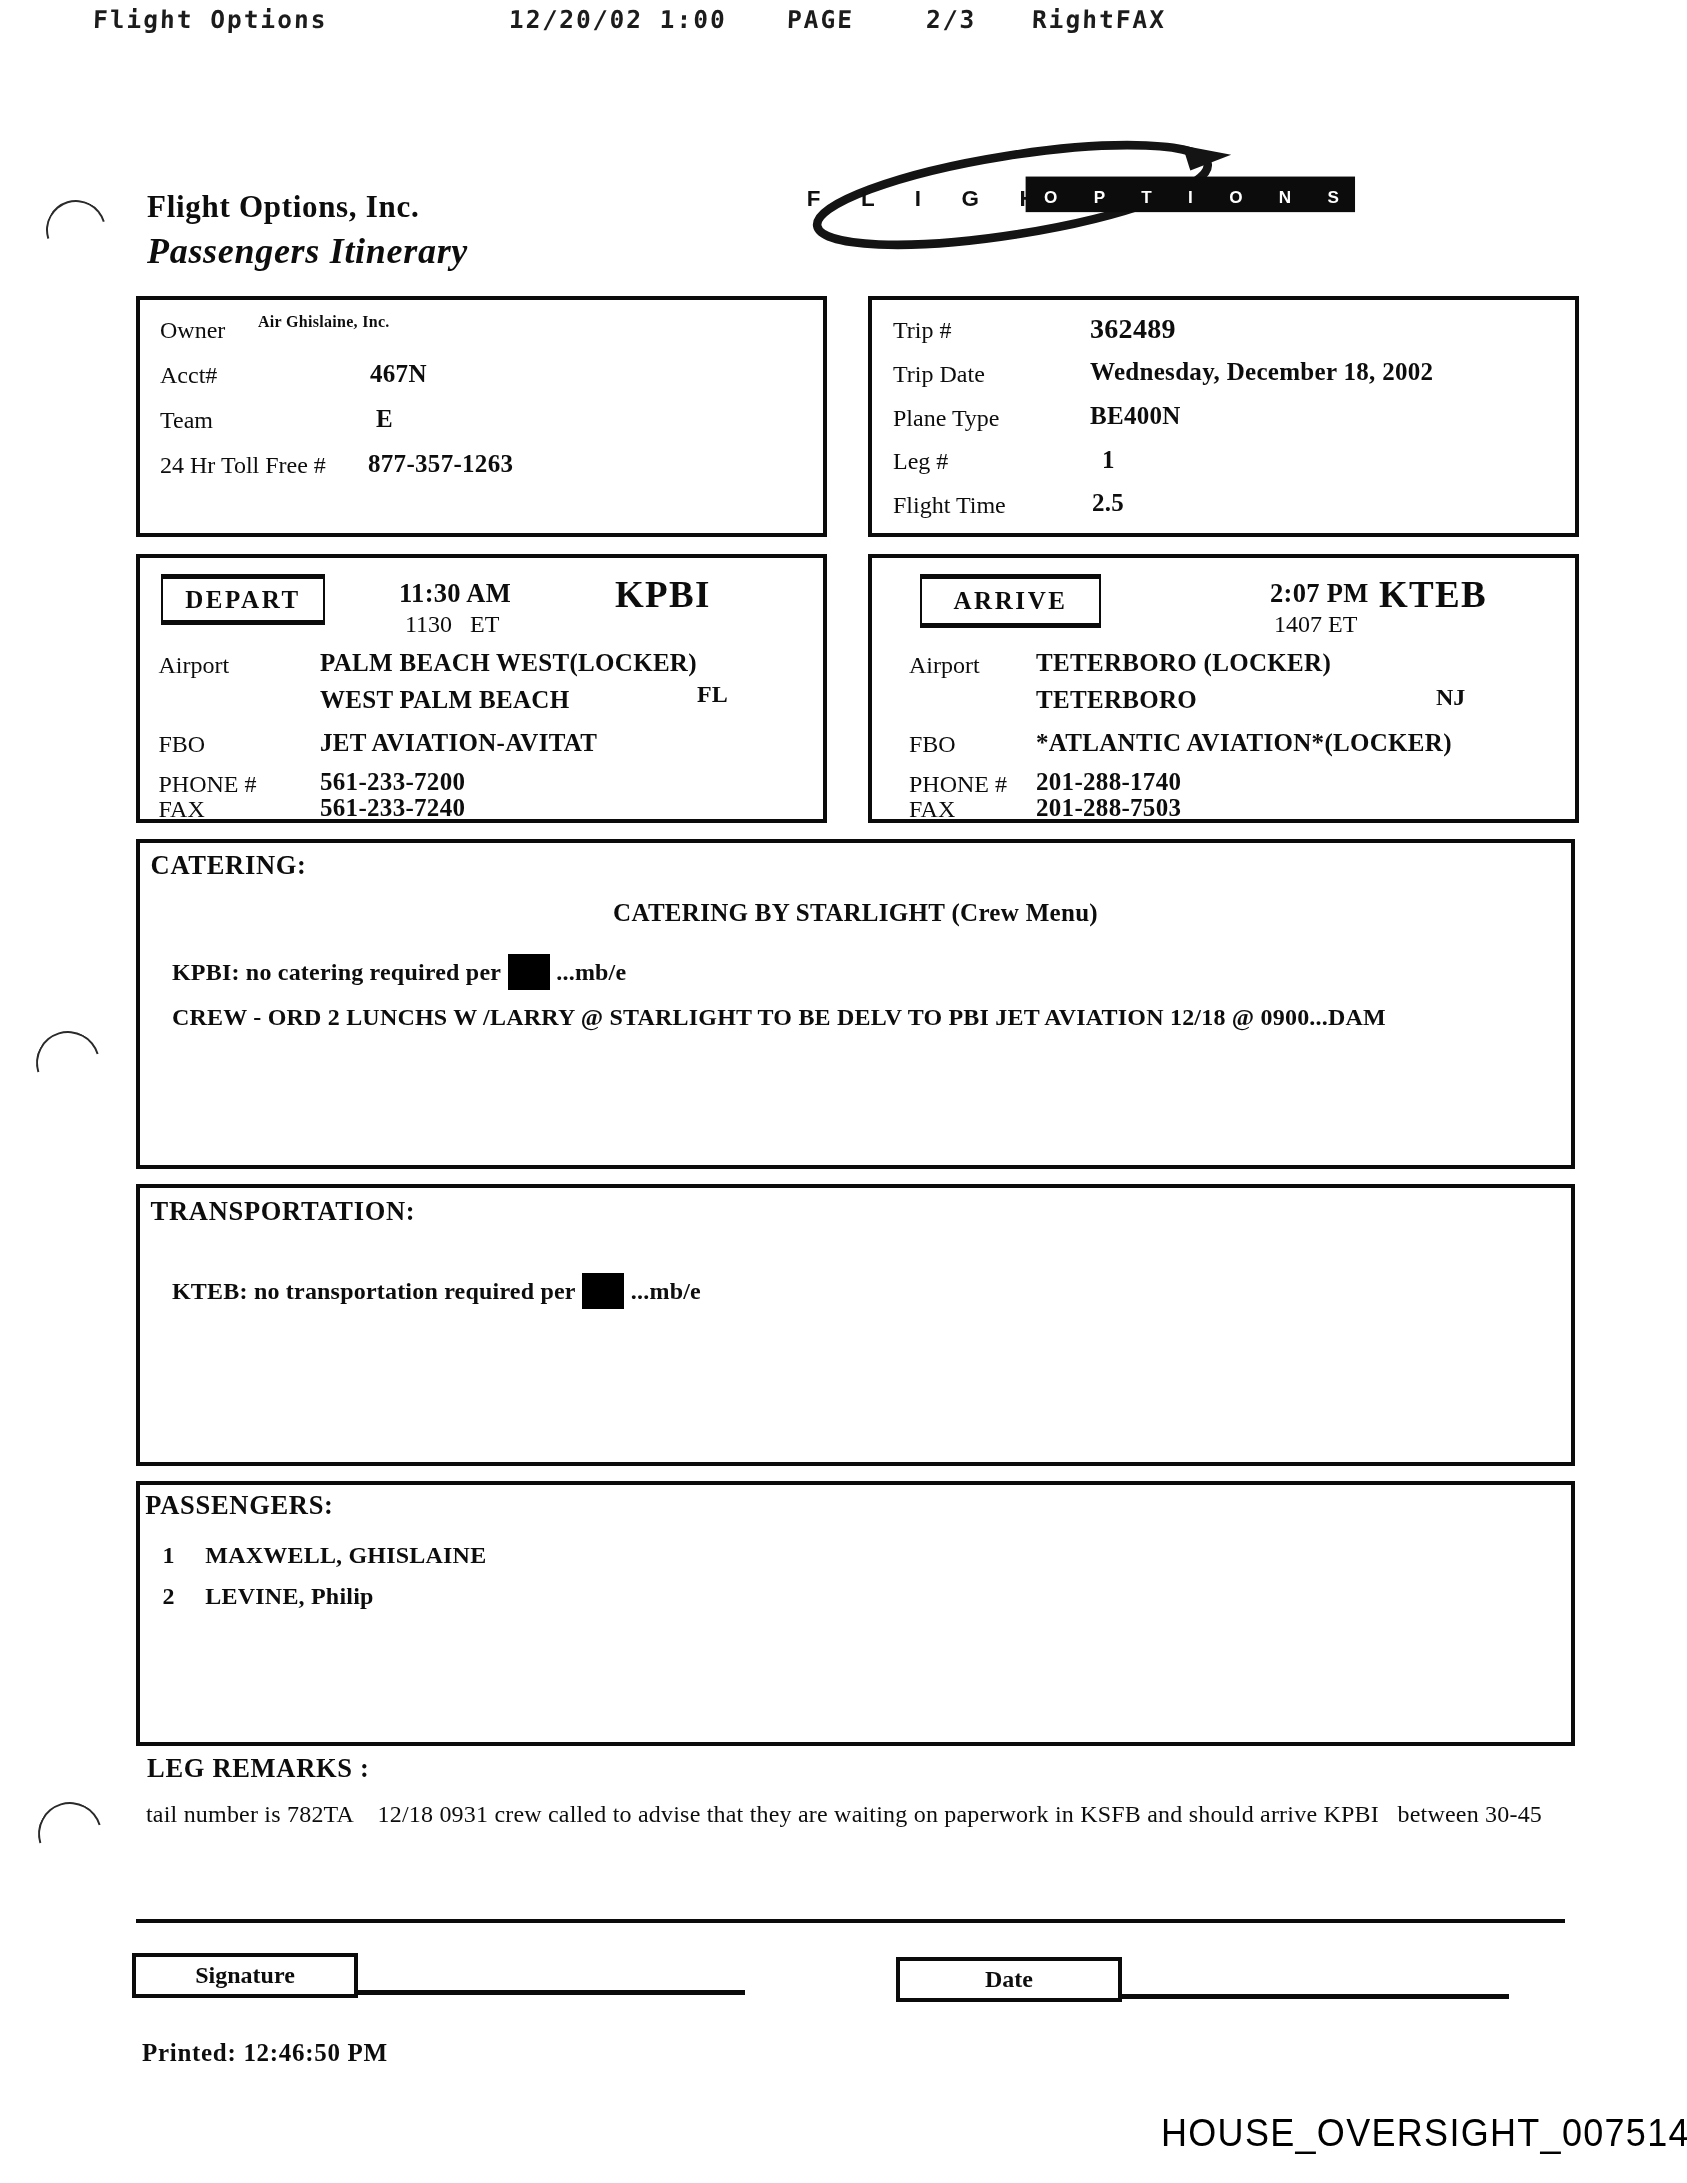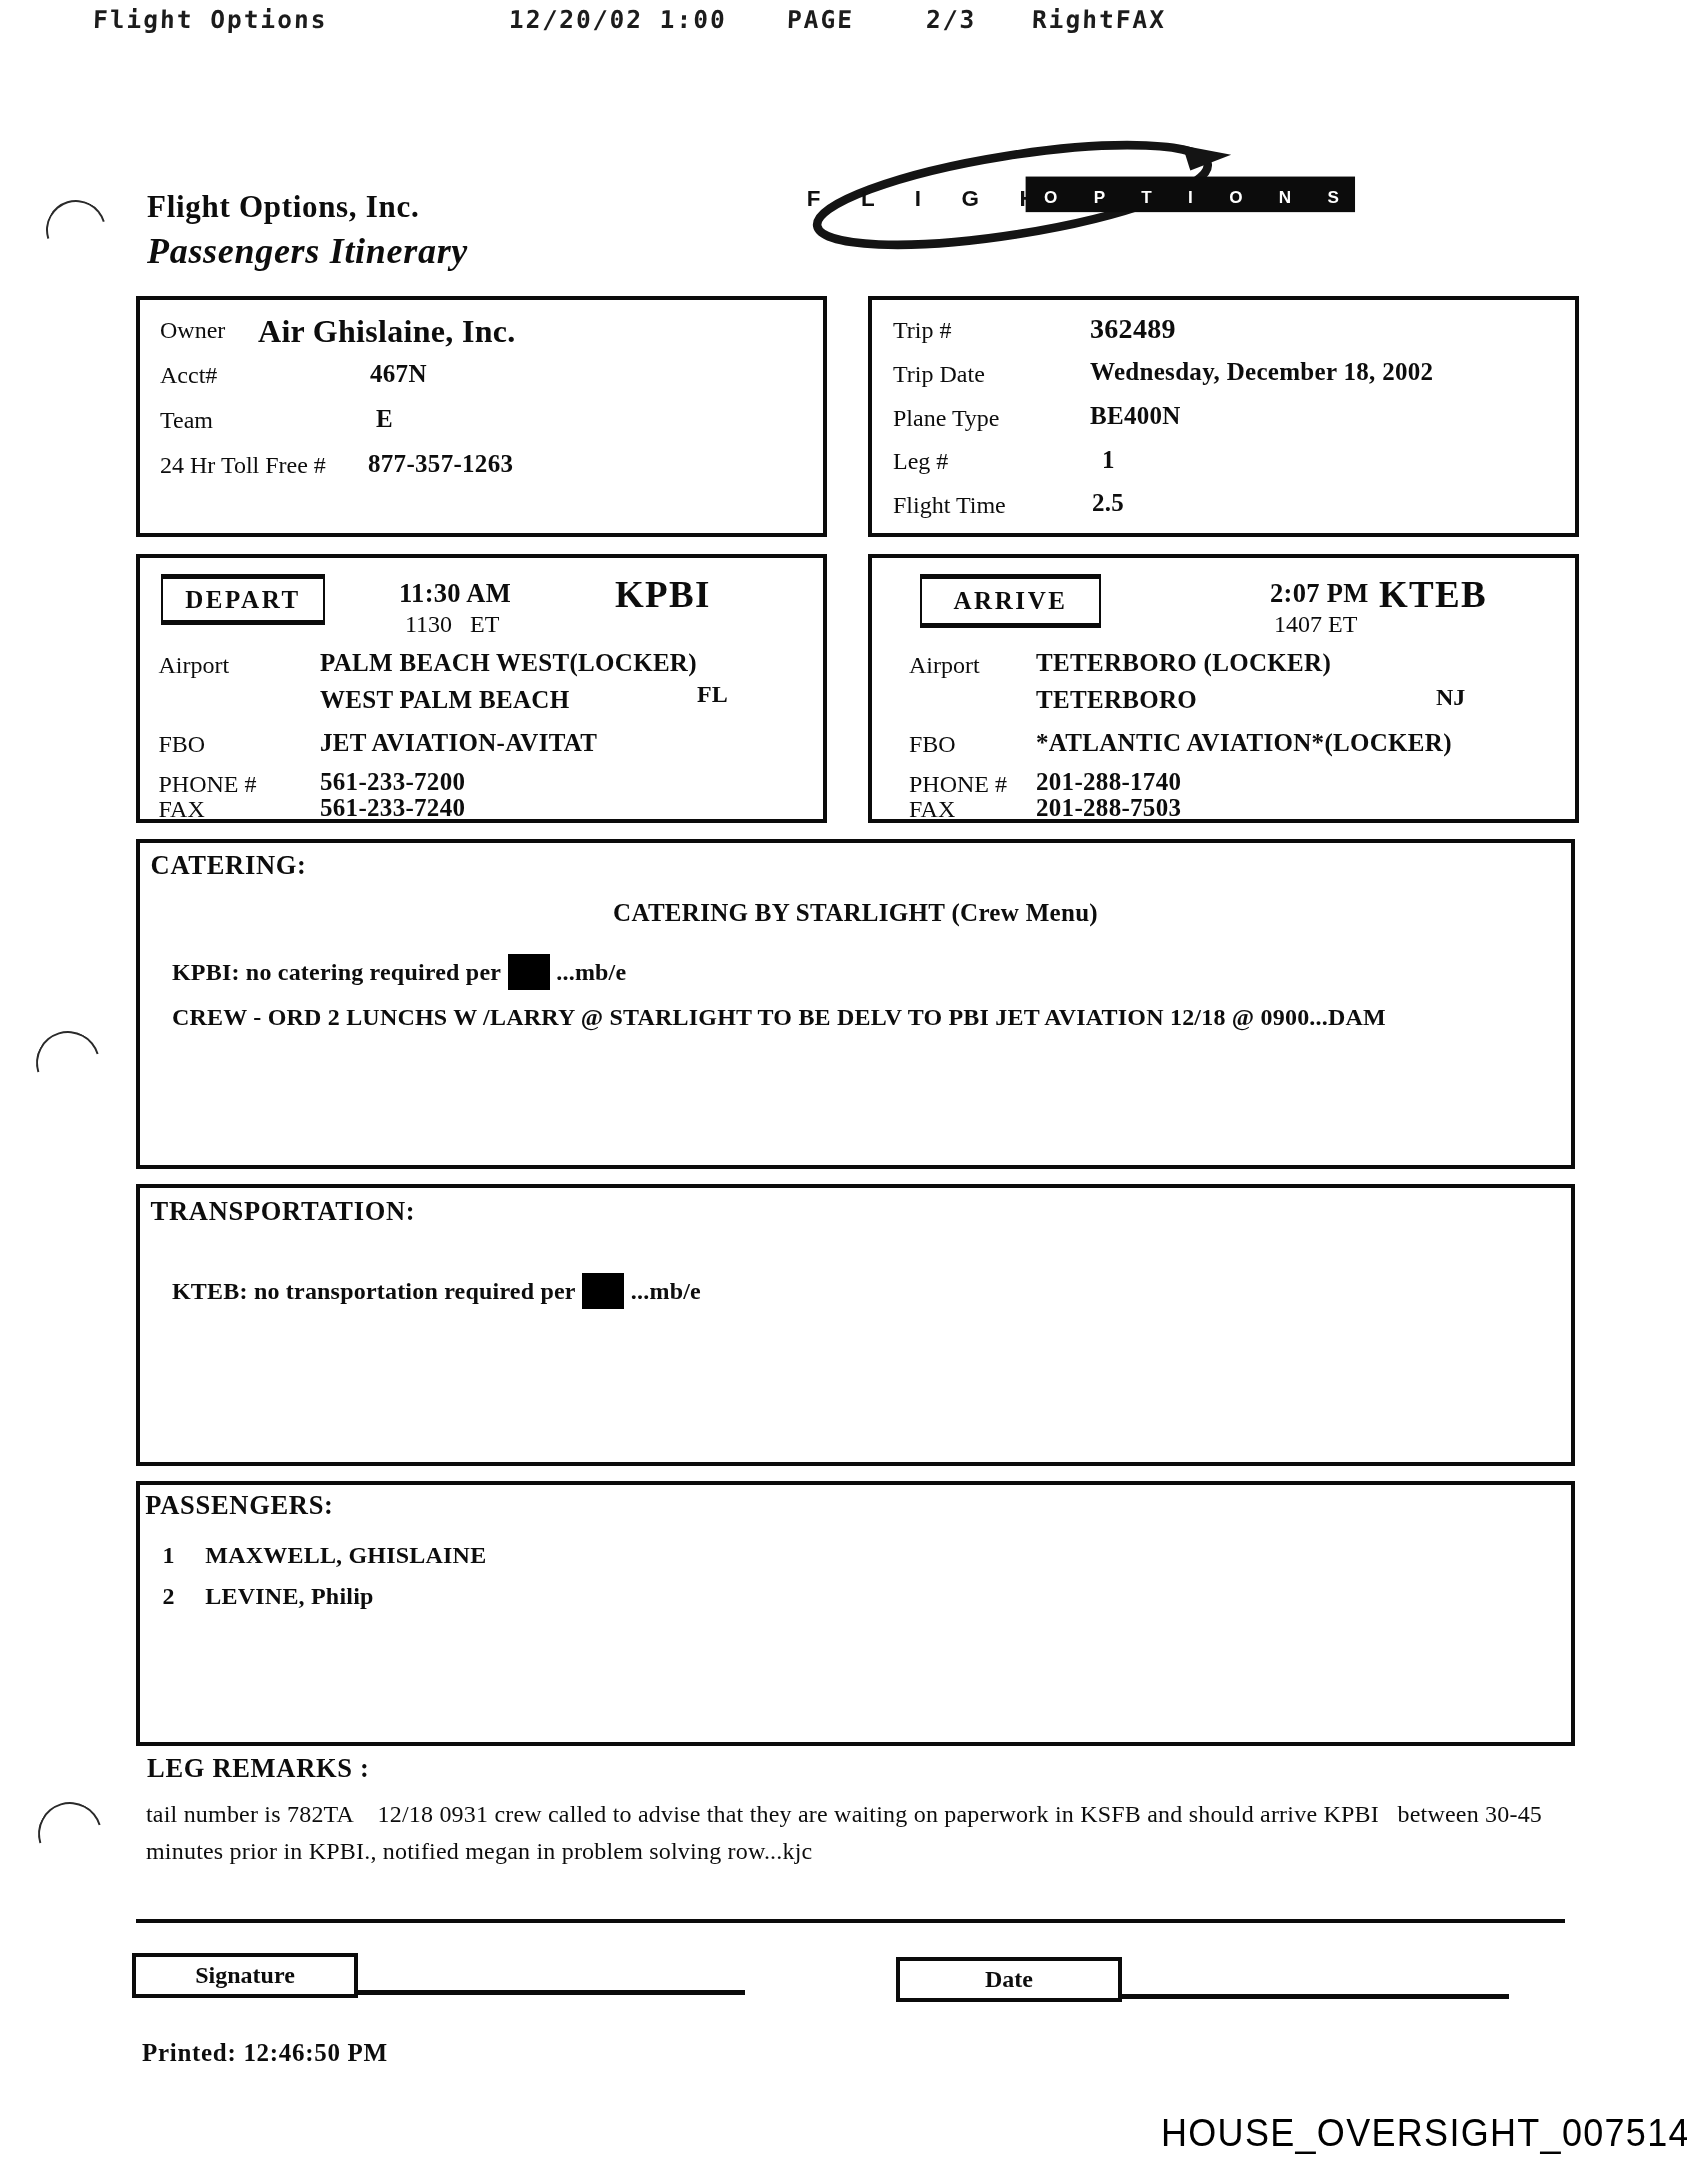--- a/index.html
+++ b/index.html
@@ -89,21 +89,21 @@
       <ellipse cx="330" cy="85" rx="300" ry="60" fill="none" stroke="#141414" stroke-width="13" transform="rotate(-9 330 85)"></ellipse>
       <polygon points="588,10 662,24 600,48" fill="#141414"></polygon>
       <text x="18" y="102" font-family="Liberation Sans, sans-serif" font-size="34" font-weight="bold" letter-spacing="26" fill="#101010">F L I G H T</text>
       <rect x="350" y="57" width="500" height="54" fill="#0c0c0c"></rect>
       <text x="378" y="97" font-family="Liberation Sans, sans-serif" font-size="26" font-weight="bold" letter-spacing="24" fill="#ffffff">O P T I O N S</text>
     </svg>
   </div>
 
   <div class="abs box" style="left:136px;top:296px;width:683px;height:233px;">
     <div class="abs lbl" style="left:20px;top:17px;">Owner</div>
-    <div class="abs val" style="left:118px;top:13.2px;font-size:32px;">Air Ghislaine, Inc.</div>
+    <div class="abs val" style="left:118px;top:13.2px;font-size:16px;">Air Ghislaine, Inc.</div>
     <div class="abs lbl" style="left:20px;top:62px;">Acct#</div>
     <div class="abs val" style="left:230px;top:60px;">467N</div>
     <div class="abs lbl" style="left:20px;top:107px;">Team</div>
     <div class="abs val" style="left:236px;top:105px;">E</div>
     <div class="abs lbl" style="left:20px;top:152px;">24 Hr Toll Free #</div>
     <div class="abs val" style="left:228px;top:150px;">877-357-1263</div>
   </div>
 
   <div class="abs box" style="left:868px;top:296px;width:703px;height:233px;">
     <div class="abs lbl" style="left:21px;top:17px;">Trip #</div>
@@ -179,21 +179,20 @@
       <span class="body36" style="margin-left:28px;">MAXWELL, GHISLAINE</span>
     </div>
     <div class="abs" style="left:22.5px;top:98px;">
       <span class="body36">2</span>
       <span class="body36" style="margin-left:28px;">LEVINE, Philip</span>
     </div>
   </div>
 
   <div class="abs seclbl" style="left:147px;top:1753px;">LEG REMARKS :</div>
   <div class="abs body36 prewrap" style="left:146px;top:1801px;width:1403px;font-weight:normal;">tail number is 782TA    12/18 0931 crew called to advise that they are waiting on paperwork in KSFB and should arrive KPBI   between 30-45</div>
-  <div class="abs body36 prewrap" style="left:146px;top:1838px;width:1403px;font-weight:normal;">minutes prior in KPBI., notified megan in problem solving row...kjc</div>
 
   <div class="abs hline" style="left:136px;top:1919px;width:1429px;height:4px;"></div>
 
   <div class="abs sigbox" style="left:132px;top:1953px;width:218px;height:37px;">Signature</div>
   <div class="abs hline" style="left:355px;top:1990px;width:390px;height:4.6px;"></div>
 
   <div class="abs sigbox" style="left:896px;top:1957px;width:218px;height:37px;">Date</div>
   <div class="abs hline" style="left:1119px;top:1994px;width:390px;height:4.6px;"></div>
 
   <div class="abs printed" style="left:142px;top:2039px;">Printed: 12:46:50 PM</div>

